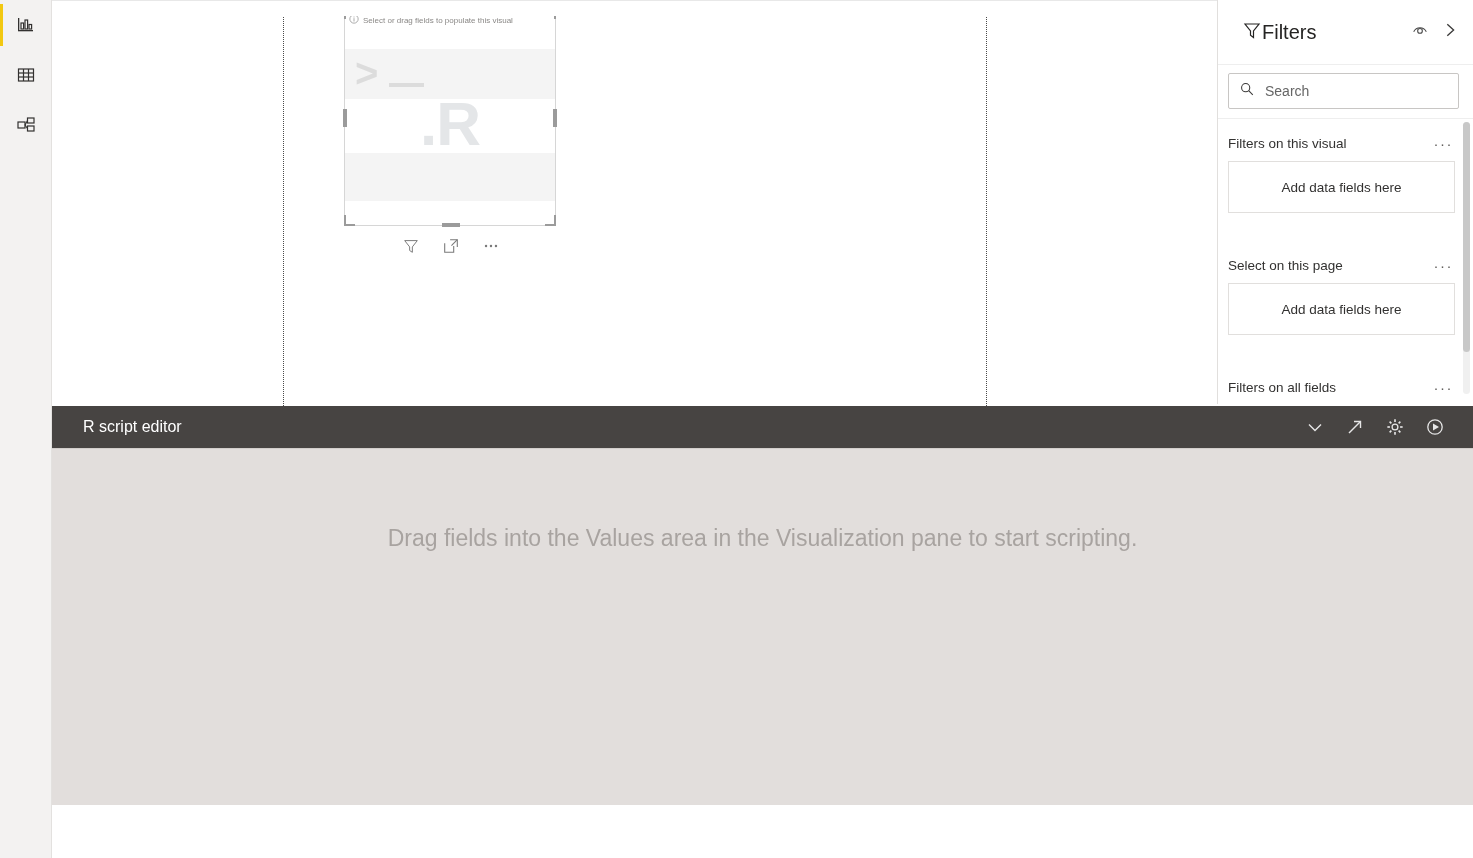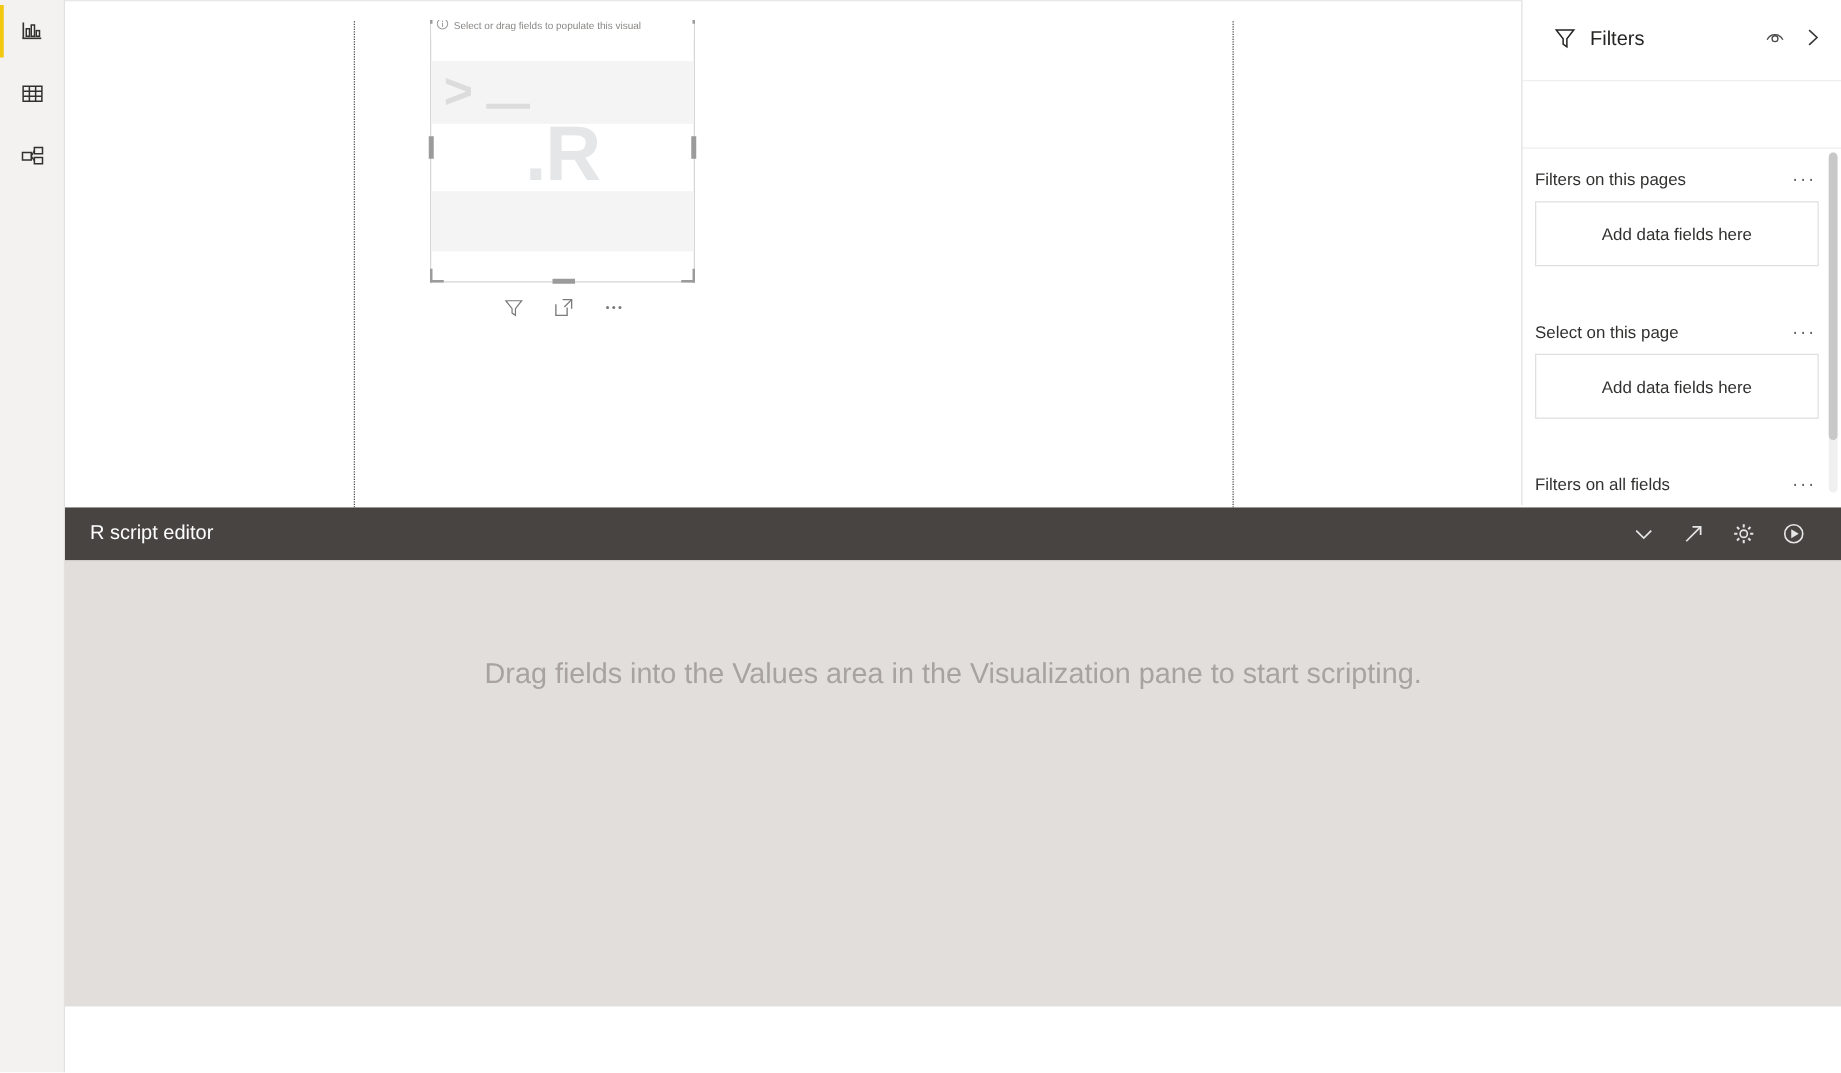--- a/index.html
+++ b/index.html
@@ -85,21 +85,21 @@
   
   #filters-pane {
     position: absolute; left: 1217px; top: 0; width: 256px; height: 404px;
     background: #ffffff; border-left: 1px solid #e1dfdd; overflow: hidden;
   }
   #filters-head {
     position: relative; height: 65px; display: flex; align-items: center;
     padding: 0 14px 0 24px; border-bottom: 1px solid #eeeeee;
   }
   #filters-head .ftitle {
-    font-size: 16px; color: #252423; margin-left: 10px; flex: 1;
+    font-size: 20px; color: #252423; flex: 1;
   }
   #filters-head .hicon { margin-left: 12px; cursor: pointer; }
   #filters-search-wrap { padding: 8px 14px 12px 10px; }
   #filters-search {
     display: flex; align-items: center; gap: 10px;
     height: 36px; border: 1px solid #c8c6c4; background: #fff;
     padding: 0 10px; border-radius: 2px;
   }
   #filters-search input {
     border: none; outline: none; font-size: 14px; color: #605e5c;
@@ -134,21 +134,21 @@
     background: #c8c8c8; border-radius: 4px;
   }
 
   
   #script-editor {
     position: absolute; left: 52px; top: 406px; width: 1421px; height: 399px;
     background: #e2dedc;
   }
   #script-title-bar {
     position: relative; height: 42px; background: #474442;
-    display: flex; align-items: center; padding: 0 18px 0 20px;
+    display: flex; align-items: center; padding: 0 18px 0 31px;
   }
   #script-title-bar .stitle {
     flex: 1; color: #ffffff; font-size: 16px;
   }
   #script-title-bar .tb-ic {
     width: 40px; height: 42px; display: flex; align-items: center;
     justify-content: center; cursor: pointer;
   }
   #script-body {
     position: absolute; left: 0; top: 42px; right: 0; bottom: 0;
@@ -301,24 +301,35 @@
           <circle cx="10" cy="11" r="2.6" fill="none" stroke="#4a4a4a" stroke-width="1.2"></circle>
         </svg>
       </span>
       <span class="hicon">
         <svg width="18" height="18" viewBox="0 0 20 20">
           <polyline points="7,3.5 14,10 7,16.5" fill="none" stroke="#3b3a39" stroke-width="1.5"></polyline>
         </svg>
       </span>
     </div>
 
+    <div id="filters-search-wrap">
+      <div id="filters-search">
+        <span>
+          <svg width="16" height="16" viewBox="0 0 18 18">
+            <circle cx="7.5" cy="7.5" r="4.6" fill="none" stroke="#3b3a39" stroke-width="1.2"></circle>
+            <line x1="10.9" y1="10.9" x2="15.5" y2="15.5" stroke="#3b3a39" stroke-width="1.2"></line>
+          </svg>
+        </span>
+        <input type="text" placeholder="Search" style="">
+      </div>
+    </div>
 
     <div id="filters-body">
       <div class="filter-section-title">
-        <span class="fs-label">Filters on this pages</span>
+        <span class="fs-label">Filters on this visual</span>
         <span class="fs-more">···</span>
       </div>
       <div class="dropzone">
         <span>Add data fields here</span>
       </div>
 
       <div class="filter-section-title">
         <span class="fs-label">Select on this page</span>
         <span class="fs-more">···</span>
       </div>

